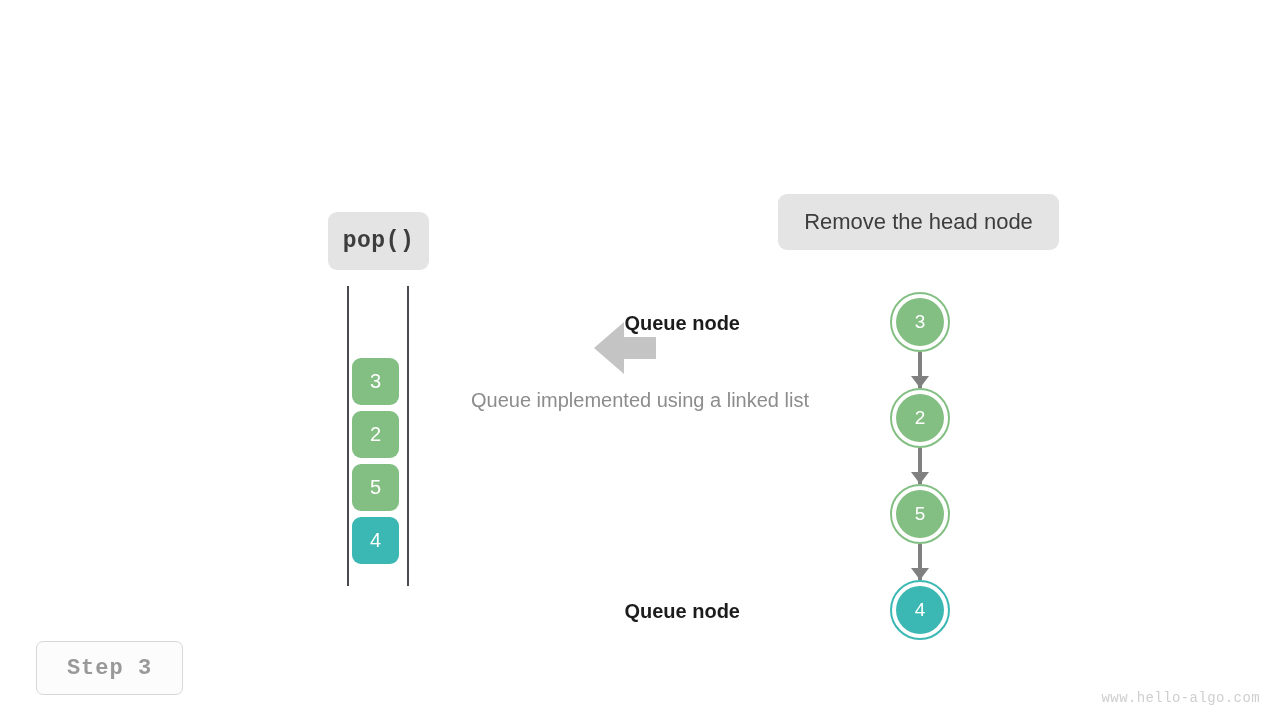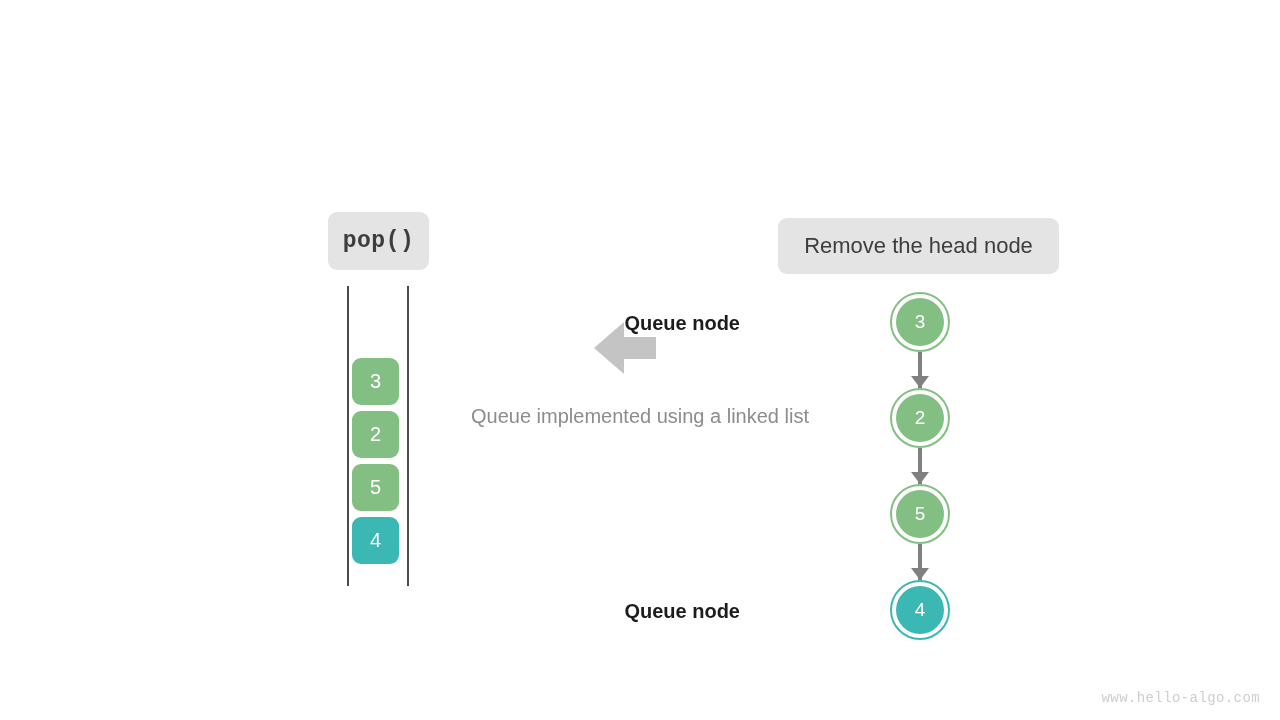--- a/index.html
+++ b/index.html
@@ -47,21 +47,20 @@
     width: 101px;
     height: 58px;
     font-weight: bold;
   }
   
   #op-desc-box {
     left: 778px;
     top: 194px;
     width: 281px;
     height: 56px;
-    margin-top: 24px;
   }
 
   
   #queue-column {
     position: absolute;
     left: 340px;
     top: 284px;
     width: 76px;
     height: 302px;
   }
@@ -95,21 +94,21 @@
     left: 594px;
     top: 320px;
     width: 62px;
     height: 56px;
   }
 
   
   #structure-caption {
     position: absolute;
     left: 437px;
-    top: 405px;
+    top: 389px;
     width: 406px;
     text-align: center;
     color: #8c8c8c;
     font-size: 20px;
     white-space: nowrap;
   }
 
   
   #linked-list {
     position: absolute;
@@ -266,16 +265,17 @@
     <div class="ll-link" style="top:258px;"></div>
     <div class="ll-arrowhead" style="top:282px;"></div>
 
     <div class="ll-node teal" style="top: 294px; border-color: rgb(59, 184, 179);">
       <div class="core" style="background: rgb(59, 184, 179);">
         <span>4</span>
       </div>
     </div>
   </div>
 
+  <div id="step-badge">Step 3</div>
 
   <div id="watermark">www.hello-algo.com</div>
 
 </div>
 
 </body></html>

